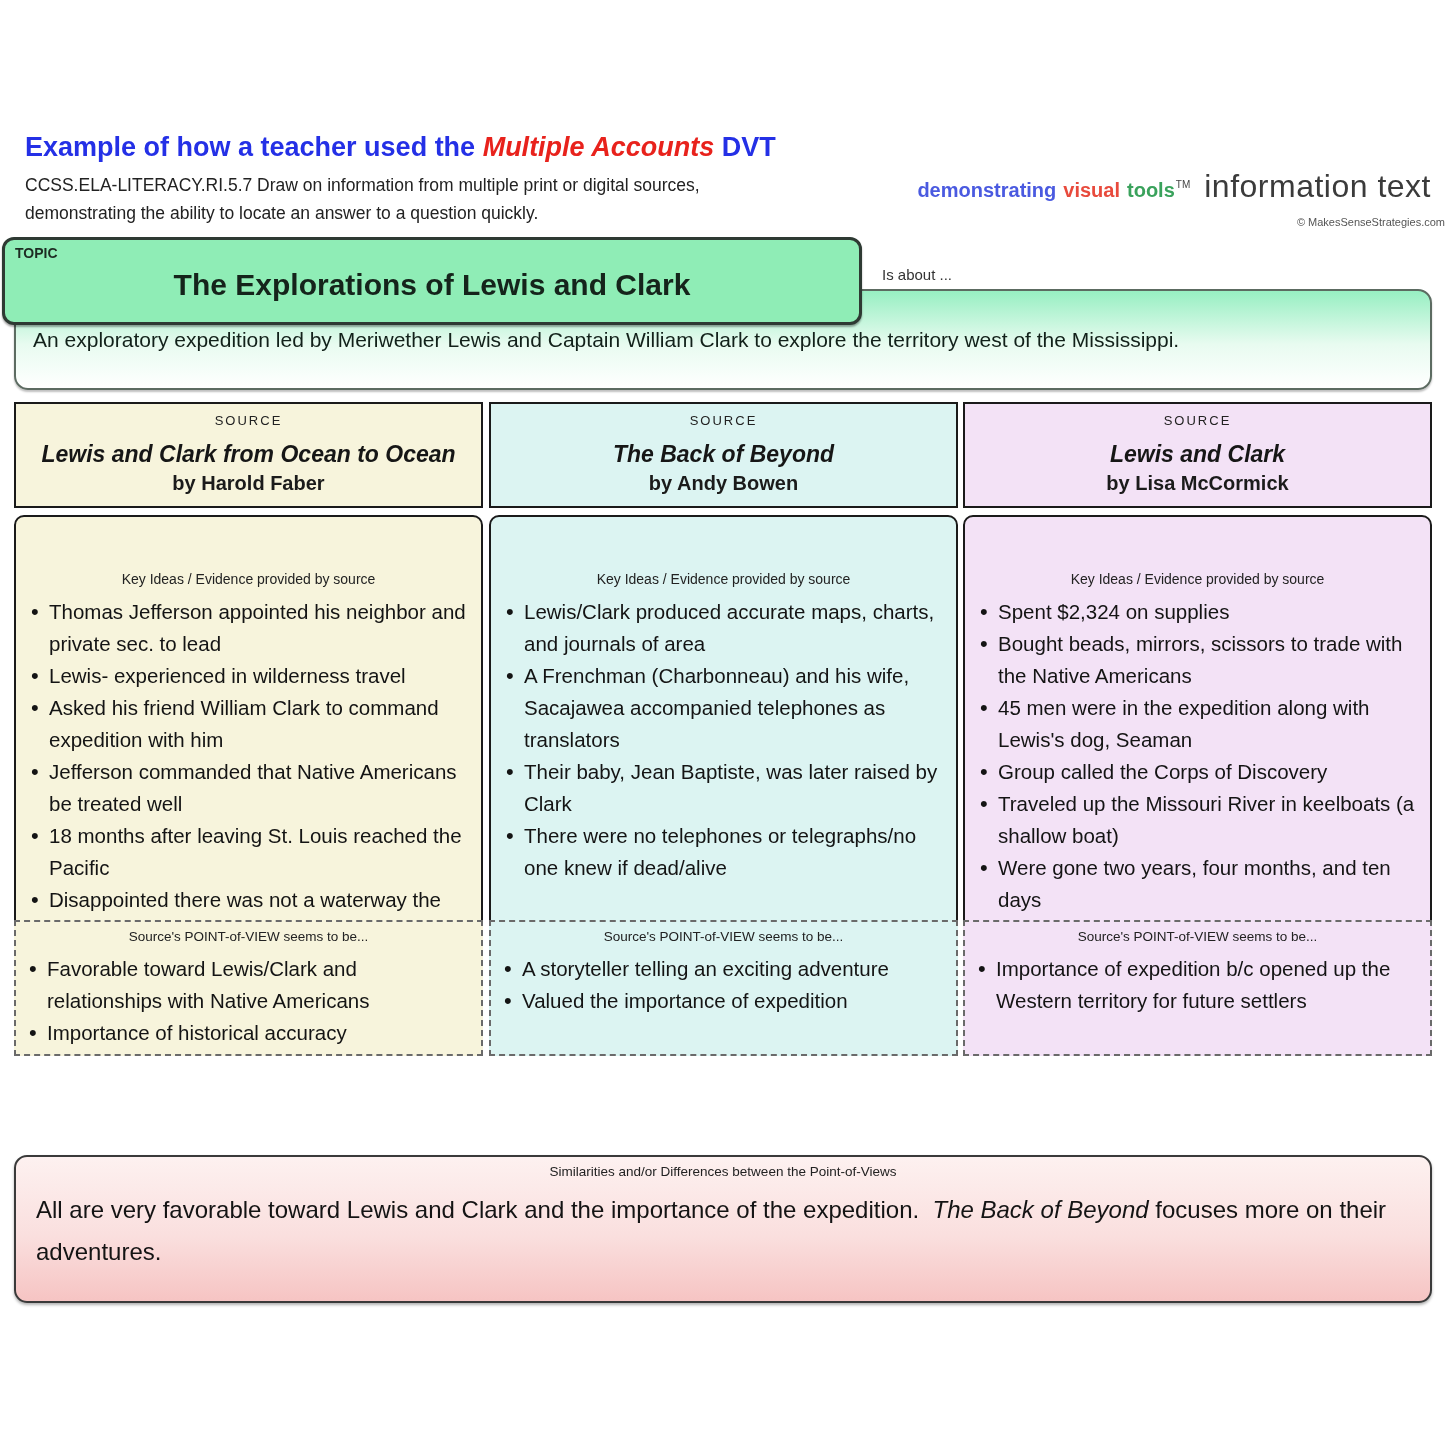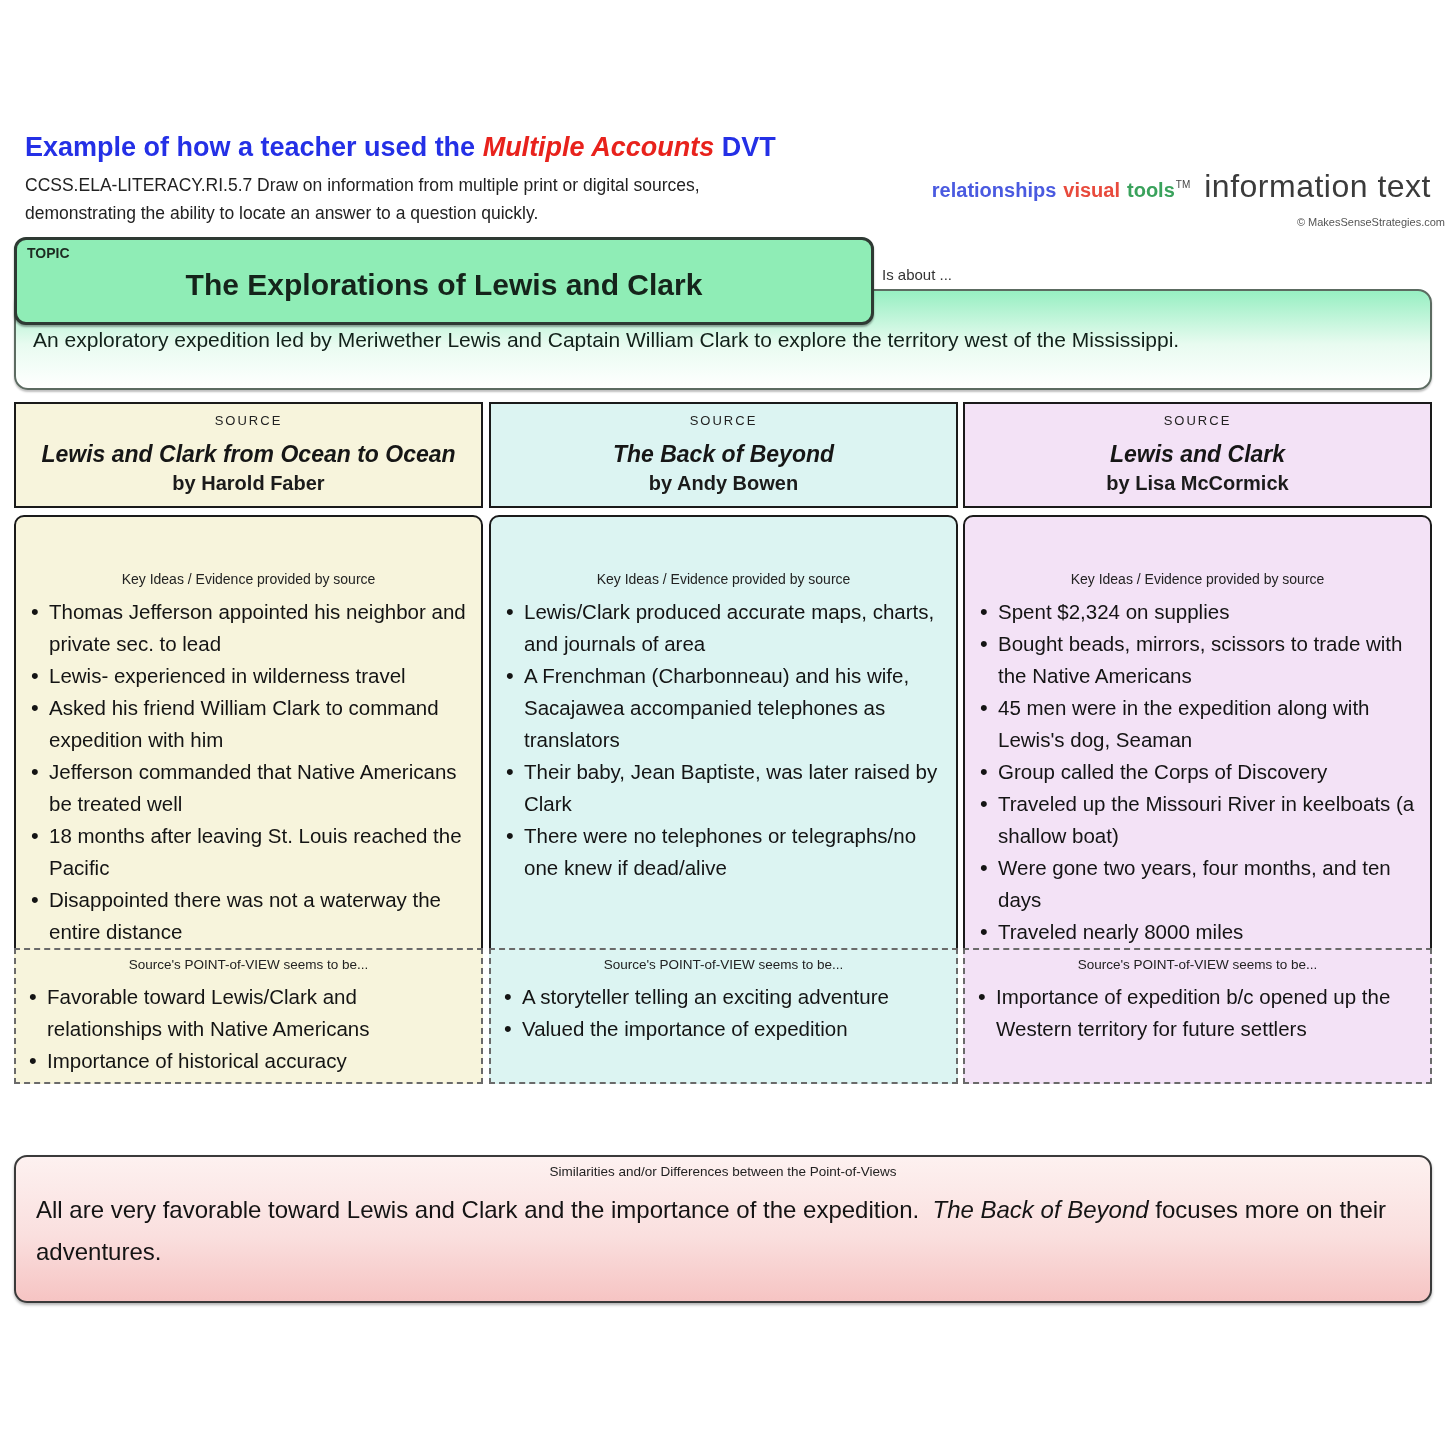--- a/index.html
+++ b/index.html
@@ -16,21 +16,21 @@
   .logo{position:absolute;right:14px;top:168px;display:flex;align-items:baseline;white-space:nowrap;}
   .logo .w{font-size:20px;font-weight:bold;}
   .logo .w1{color:var(--logo_blue,#4a5ae0);}
   .logo .w2{color:var(--logo_red,#e84a3c);margin-left:7px;}
   .logo .w3{color:var(--logo_green,#3aa25c);margin-left:7px;}
   .logo .tm{font-size:10px;color:#444;vertical-align:super;position:relative;top:-9px;margin-left:1px;}
   .logo .prod{font-size:32px;color:#3b3b3b;margin-left:14px;letter-spacing:0.5px;}
   .logo-copy{position:absolute;right:0;top:216px;font-size:11px;color:#555;}
   
   .topic-box{
-    position:absolute;left:14px;top:237px;width:860px;height:88px;box-sizing:border-box;
+    position:absolute;left:2px;top:237px;width:860px;height:88px;box-sizing:border-box;
     background:var(--topic_green,#8fedb6);border:3px solid #2e3a33;border-radius:12px;
     box-shadow:0 2px 2px rgba(0,0,0,.35);z-index:2;
   }
   .topic-label{position:absolute;left:10px;top:5px;font-size:14px;font-weight:bold;color:#1d2b22;}
   .topic-title{position:absolute;left:0;right:0;top:28px;text-align:center;font-size:30px;font-weight:bold;color:#15241b;}
   .isabout-label{position:absolute;left:882px;top:266px;font-size:15px;color:#333;z-index:2;}
   .isabout-box{
     position:absolute;left:14px;top:289px;width:1418px;height:101px;box-sizing:border-box;
     border:2px solid #5c6b61;border-radius:14px;z-index:1;
     background:linear-gradient(to bottom,var(--isabout_green,#97efc2) 0%,#e8fbf0 55%,#ffffff 100%);
@@ -43,21 +43,21 @@
   .c0{left:14px;}  .c1{left:489px;}  .c2{left:963px;}
   .bg0{background:var(--col1_bg,#f7f4dc);}
   .bg1{background:var(--col2_bg,#dcf4f2);}
   .bg2{background:var(--col3_bg,#f3e2f6);}
   .src-box{top:402px;height:106px;border:2px solid #1a1a1a;text-align:center;padding-top:9px;}
   .src-label{font-size:13px;letter-spacing:2px;color:#222;}
   .src-title{margin-top:13px;font-size:23px;font-weight:bold;font-style:italic;color:#161616;}
   .src-author{margin-top:4px;font-size:20px;font-weight:bold;color:#1b1b1b;}
   .key-box{top:515px;height:453px;border:2px solid #1a1a1a;border-radius:10px;padding:10px 10px 6px 10px;overflow:hidden;}
   .key-hdr{text-align:center;font-size:14px;color:#222;margin-top:44px;}
-  .pov-box{top:948px;height:136px;border:2px dashed #6a6a6a;padding:7px 8px 4px 8px;overflow:hidden;}
+  .pov-box{top:920px;height:136px;border:2px dashed #6a6a6a;padding:7px 8px 4px 8px;overflow:hidden;}
   .pov-hdr{text-align:center;font-size:13.5px;color:#222;}
   ul.bullets{list-style:none;margin:9px 0 0 0;padding:0;font-size:20.5px;line-height:1.56;color:#141414;}
   ul.bullets li{position:relative;padding-left:23px;margin:0;}
   ul.bullets li::before{content:"\2022";position:absolute;left:5px;top:-1px;font-size:22px;}
   
   .summary-box{
     position:absolute;left:14px;top:1155px;width:1418px;height:148px;box-sizing:border-box;
     border:2px solid #3a3a3a;border-radius:13px;
     background:linear-gradient(to bottom,var(--summary_top,#fdf1f0) 0%,#fadfde 55%,var(--summary_pink,#f6c4c3) 100%);
     box-shadow:0 2px 3px rgba(0,0,0,.3);
@@ -69,21 +69,21 @@
 </head>
 <body>
 
 <div class="page">
 
   <div class="hdr-title"><span>Example of how a teacher used the </span><span class="emph">Multiple Accounts</span><span> DVT</span></div>
   <div class="hdr-std l1">CCSS.ELA-LITERACY.RI.5.7 Draw on information from multiple print or digital sources,</div>
   <div class="hdr-std l2">demonstrating the ability to locate an answer to a question quickly.</div>
 
   <div class="logo">
-    <span class="w w1">relationships</span>
+    <span class="w w1">demonstrating</span>
     <span class="w w2">visual</span>
     <span class="w w3">tools</span>
     <span class="tm">TM</span>
     <span class="prod">information text</span>
   </div>
   <div class="logo-copy">© MakesSenseStrategies.com</div>
 
   <div class="isabout-box">
     <span class="isabout-text">An exploratory expedition led by Meriwether Lewis and Captain William Clark to explore the territory west of the Mississippi.</span>
   </div>

